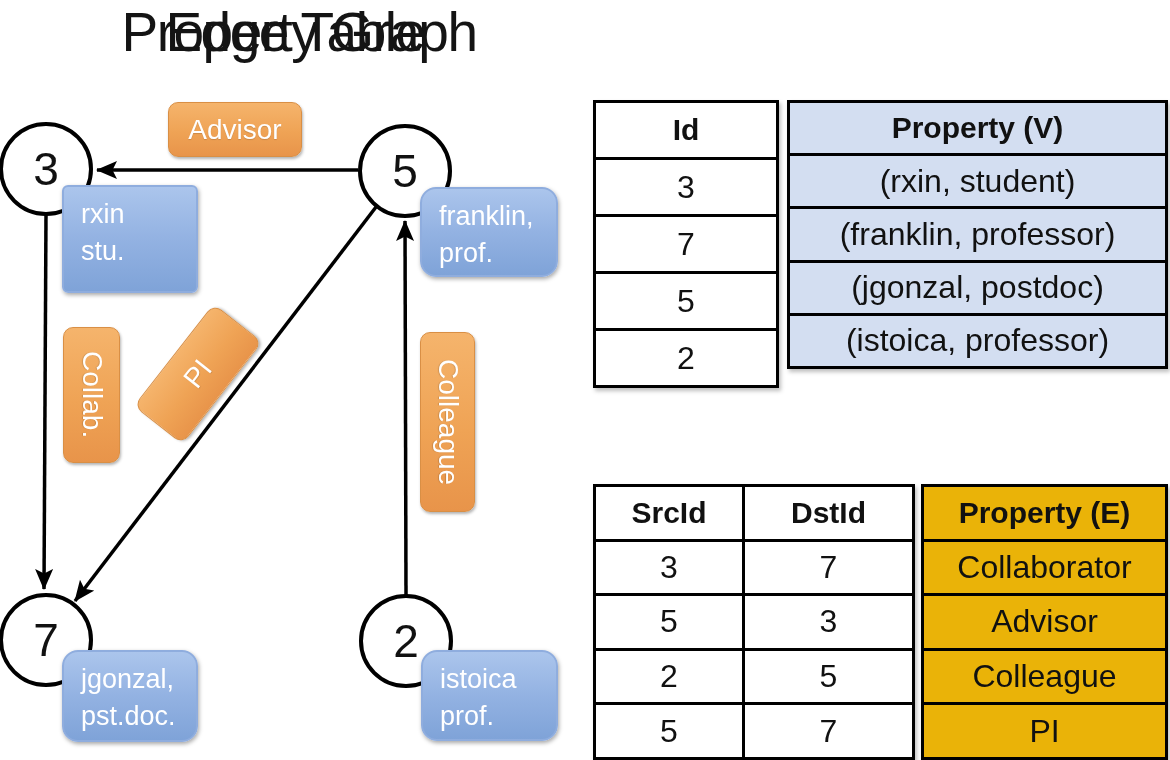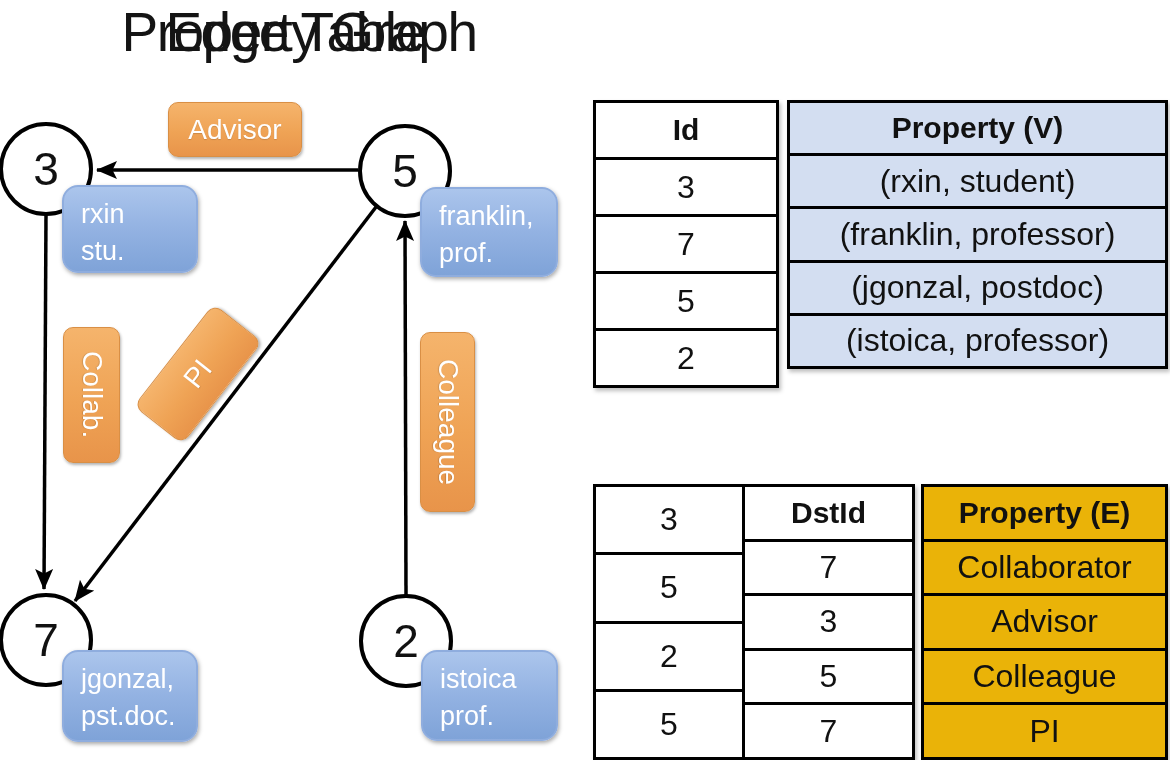--- a/index.html
+++ b/index.html
@@ -43,21 +43,21 @@
   #edge-label-pi        { left:133px; top:343px; width:130px; height:62px; transform:rotate(-52deg); }
   .vtext { writing-mode:vertical-rl; }
 
   .vprop {
     position:absolute; z-index:4; box-sizing:border-box;
     background:linear-gradient(180deg,#abc5ec 0%,#93b2e2 50%,#7fa3d8 100%);
     border:2px solid #8fadde; border-radius:16px;
     box-shadow:1px 2px 4px rgba(0,0,0,0.35);
     color:#fff; font-size:27px; line-height:1.38; padding:9px 0 0 17px;
   }
-  #vprop-3 { left:62px;  top:185px; width:136px; height:88px; }
+  #vprop-3 { left:62px;  top:185px; width:136px; height:108px;border-radius:6px; }
   #vprop-5 { left:420px; top:187px; width:138px; height:90px; }
   #vprop-7 { left:62px;  top:650px; width:136px; height:92px; }
   #vprop-2 { left:421px; top:650px; width:137px; height:91px; }
 
   .tblock {
     position:absolute; z-index:2; box-sizing:border-box;
     display:flex; flex-direction:column;
     border:3px solid #000; box-shadow:2px 3px 4px rgba(0,0,0,0.25);
   }
   .tblock .cell {
@@ -148,20 +148,21 @@
   <div class="tblock" id="vertex-prop-block">
     <div class="cell hdr">Property (V)</div>
     <div class="cell">(rxin, student)</div>
     <div class="cell">(franklin, professor)</div>
     <div class="cell">(jgonzal, postdoc)</div>
     <div class="cell">(istoica, professor)</div>
   </div>
 
   <div class="tblock" id="edge-ids-block">
     <div class="tcol first">
+      <div class="cell hdr">SrcId</div>
       <div class="cell">3</div>
       <div class="cell">5</div>
       <div class="cell">2</div>
       <div class="cell">5</div>
     </div>
     <div class="tcol">
       <div class="cell hdr">DstId</div>
       <div class="cell">7</div>
       <div class="cell">3</div>
       <div class="cell">5</div>

